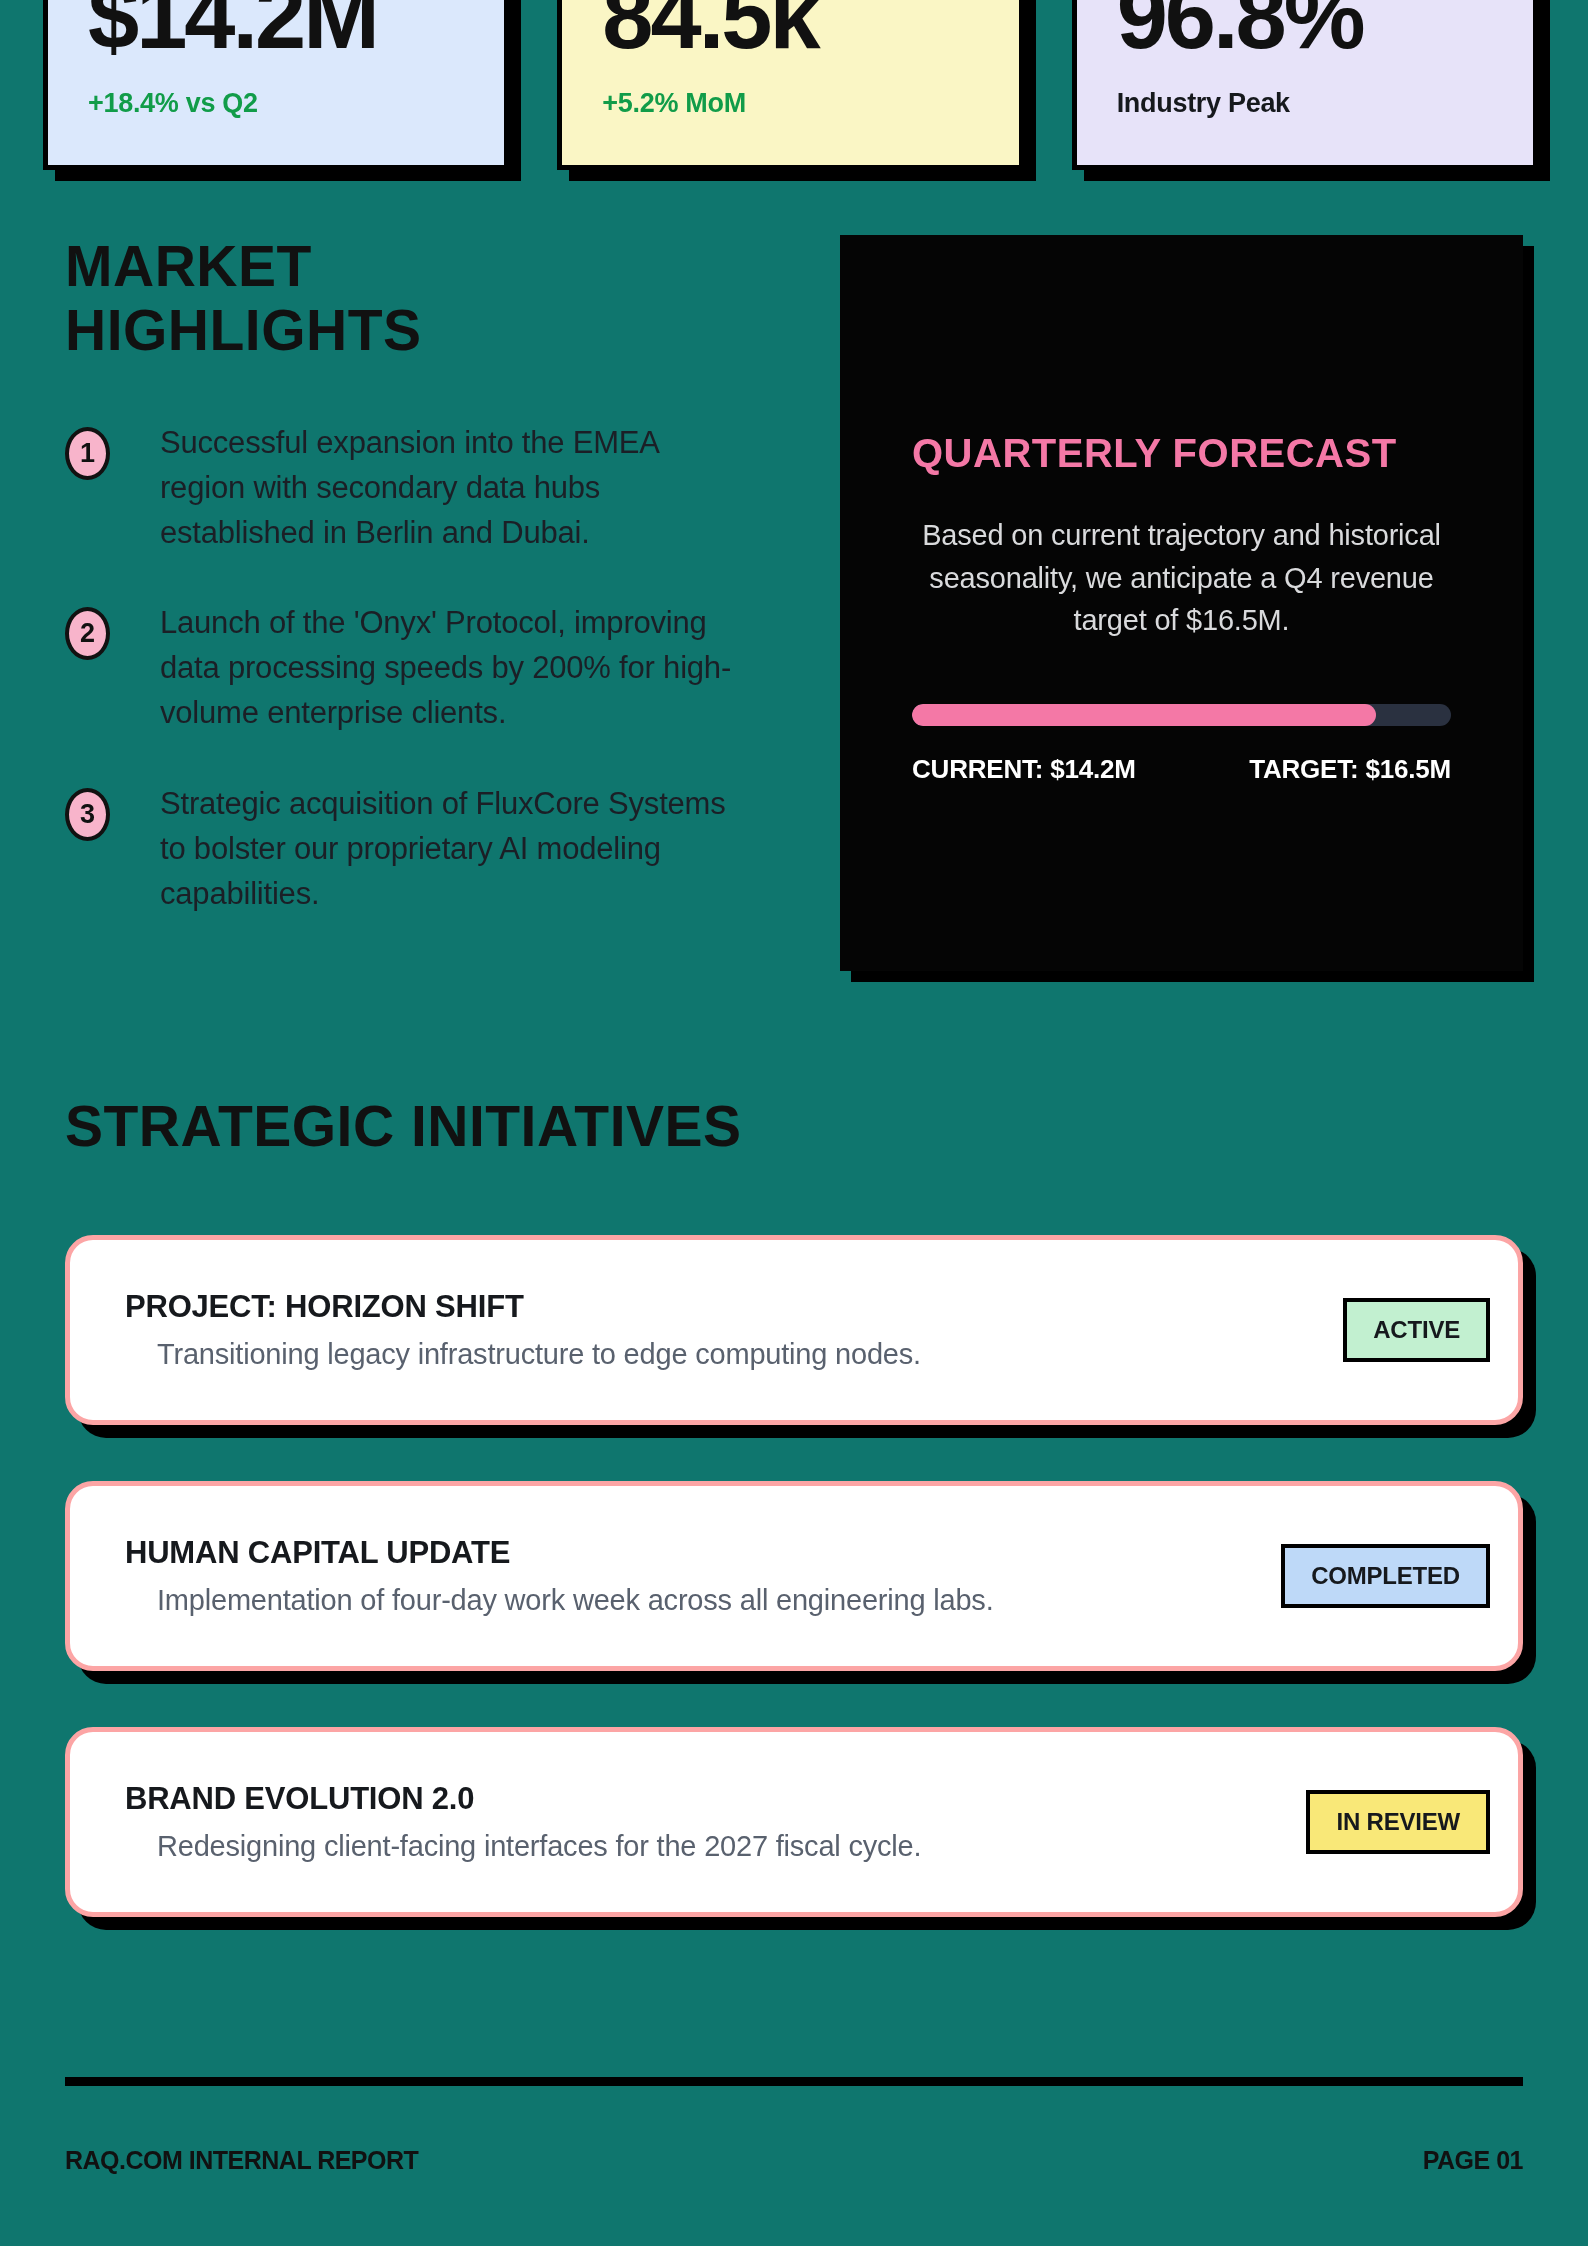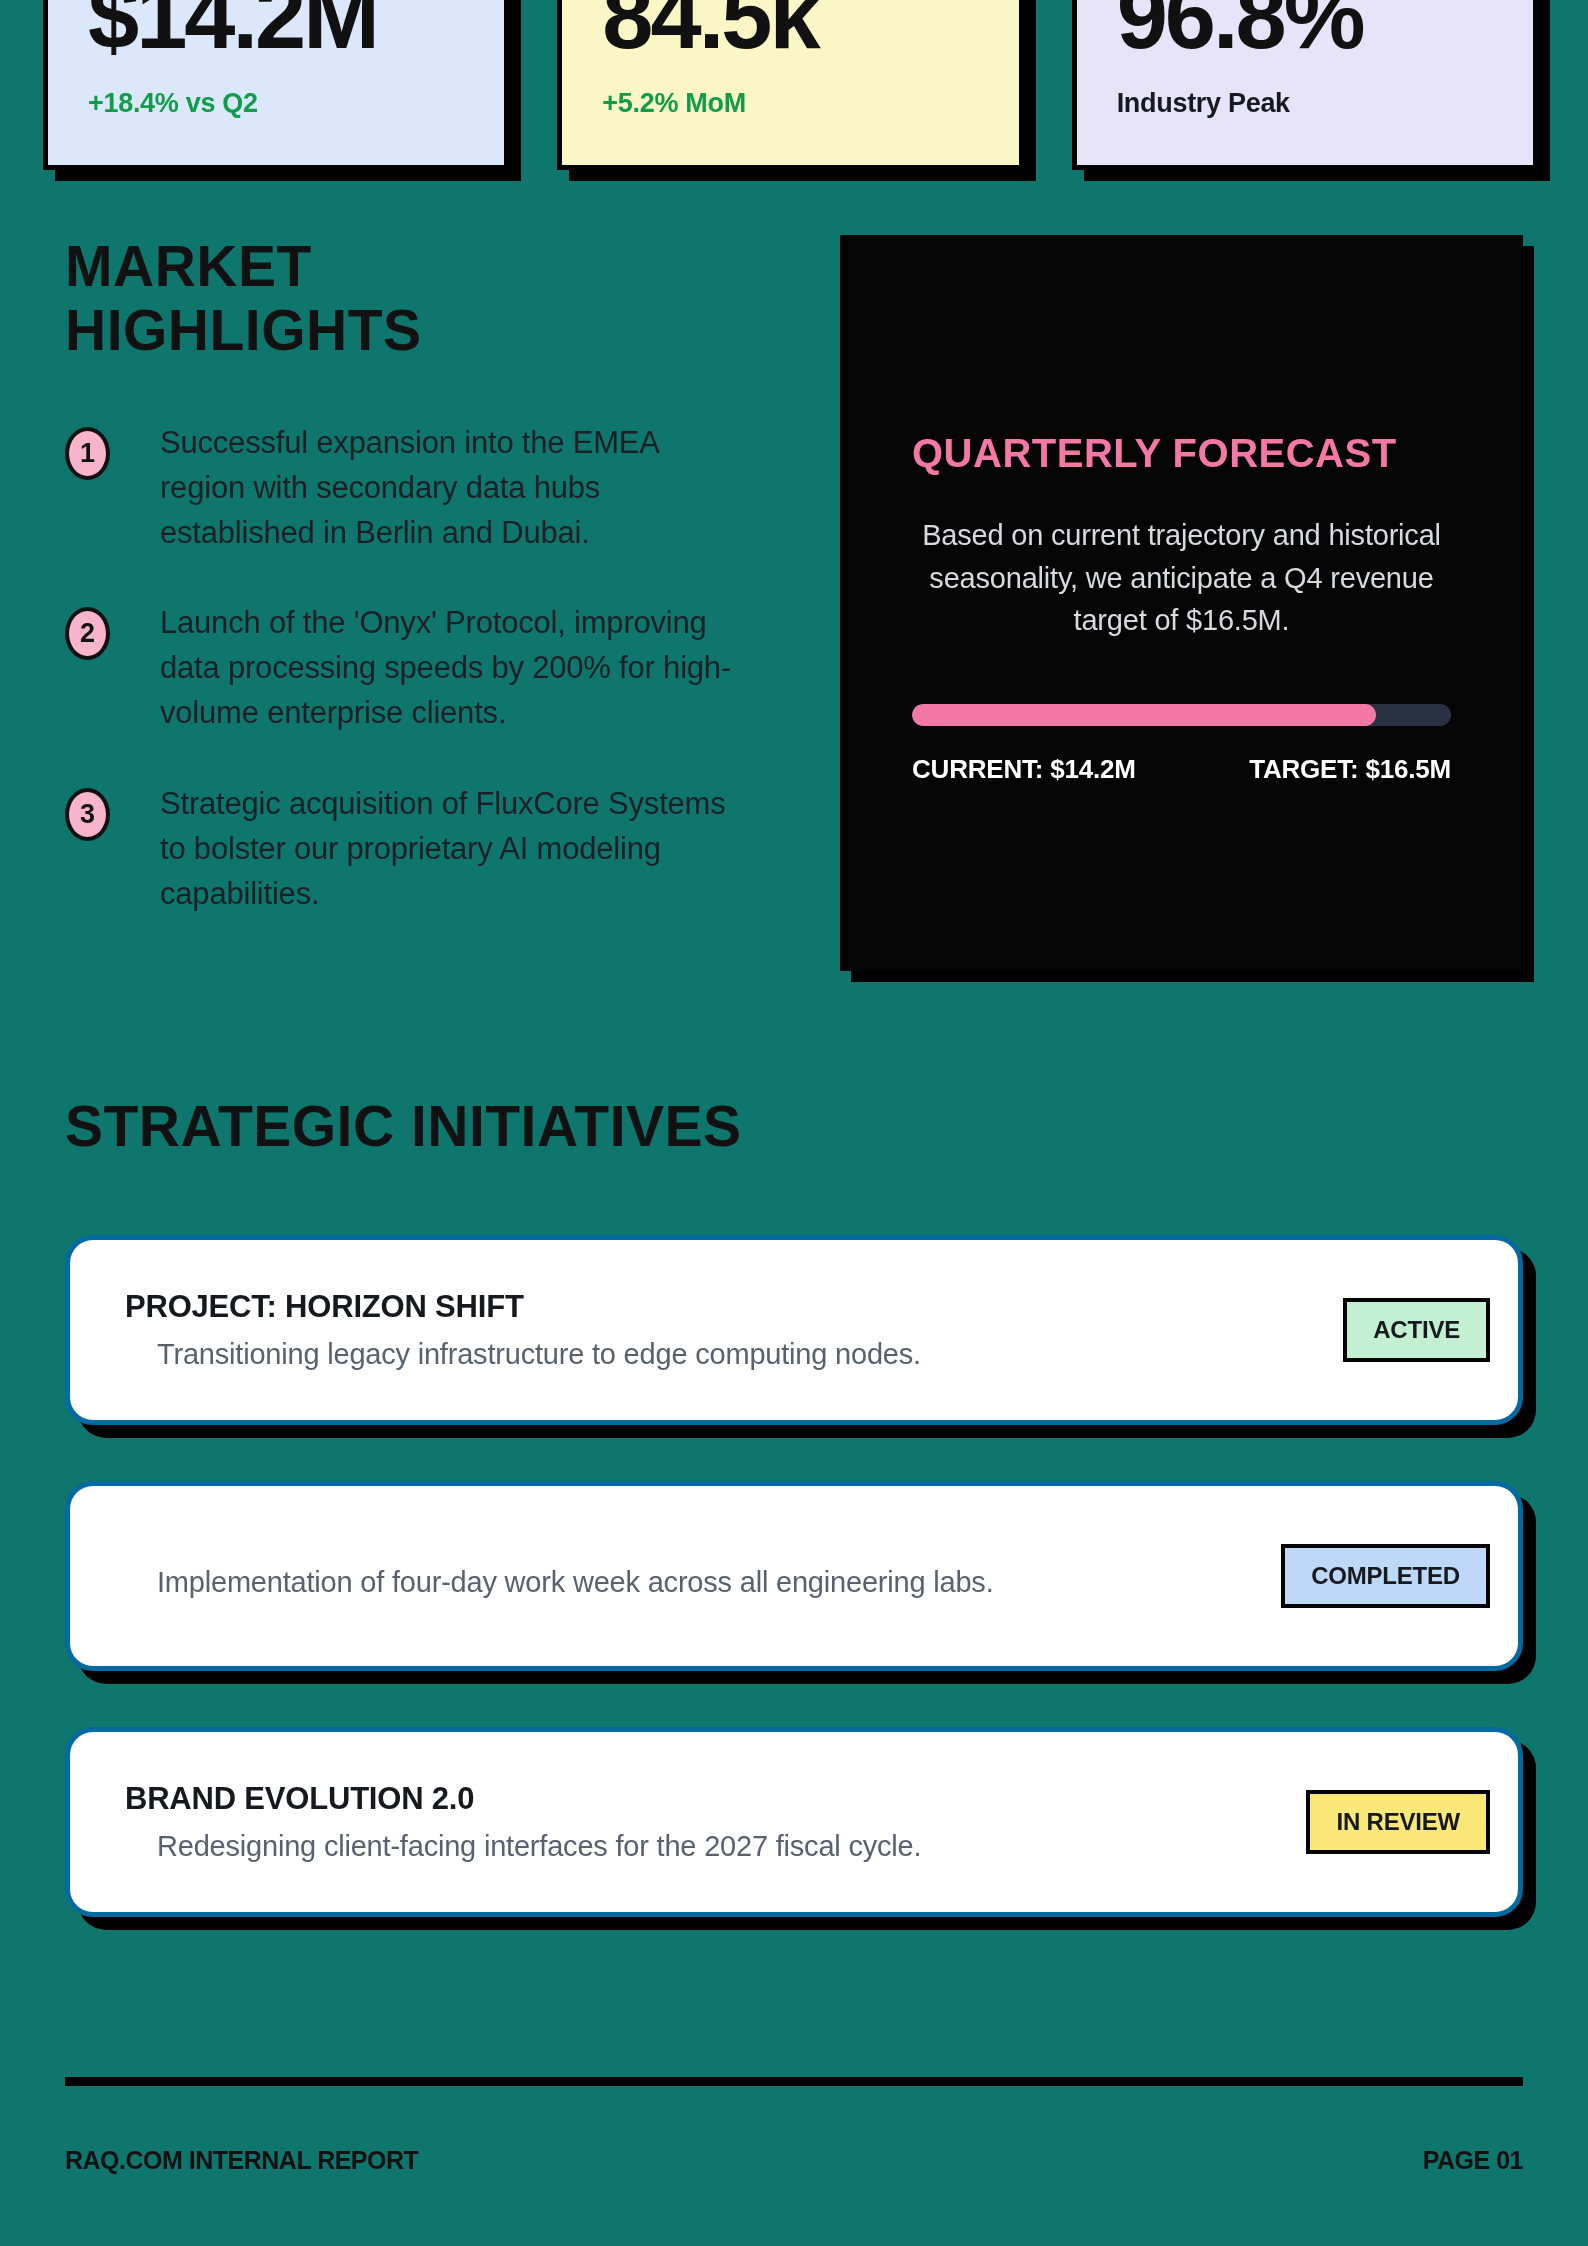--- a/index.html
+++ b/index.html
@@ -143,21 +143,21 @@
   .initiatives-title {
     font-size: 57px;
     font-weight: 900;
     letter-spacing: 0.5px;
     color: #111111;
   }
   .initiative-cards { margin-top: 76px; }
   .initiative-card {
     position: relative;
     height: 190px;
-    border: 5px solid #0369a1;
+    border: 5px solid #fca5a5;
     border-radius: 28px;
     background: #ffffff;
     box-shadow: 13px 13px 0 #000000;
     margin-bottom: 56px;
     display: flex;
     flex-direction: column;
     justify-content: center;
     padding: 0 260px 0 55px;
   }
   .initiative-title {
@@ -257,20 +257,21 @@
     <h2 class="initiatives-title">STRATEGIC INITIATIVES</h2>
     <div class="initiative-cards">
 
       <div class="initiative-card">
         <div class="initiative-title">PROJECT: HORIZON SHIFT</div>
         <div class="initiative-desc">Transitioning legacy infrastructure to edge computing nodes.</div>
         <div class="status-badge" style="background: rgb(194, 240, 208);">ACTIVE</div>
       </div>
 
       <div class="initiative-card">
+        <div class="initiative-title">HUMAN CAPITAL UPDATE</div>
         <div class="initiative-desc">Implementation of four-day work week across all engineering labs.</div>
         <div class="status-badge" style="background: rgb(190, 217, 248);">COMPLETED</div>
       </div>
 
       <div class="initiative-card">
         <div class="initiative-title">BRAND EVOLUTION 2.0</div>
         <div class="initiative-desc">Redesigning client-facing interfaces for the 2027 fiscal cycle.</div>
         <div class="status-badge" style="background: rgb(249, 232, 120);">IN REVIEW</div>
       </div>
 

